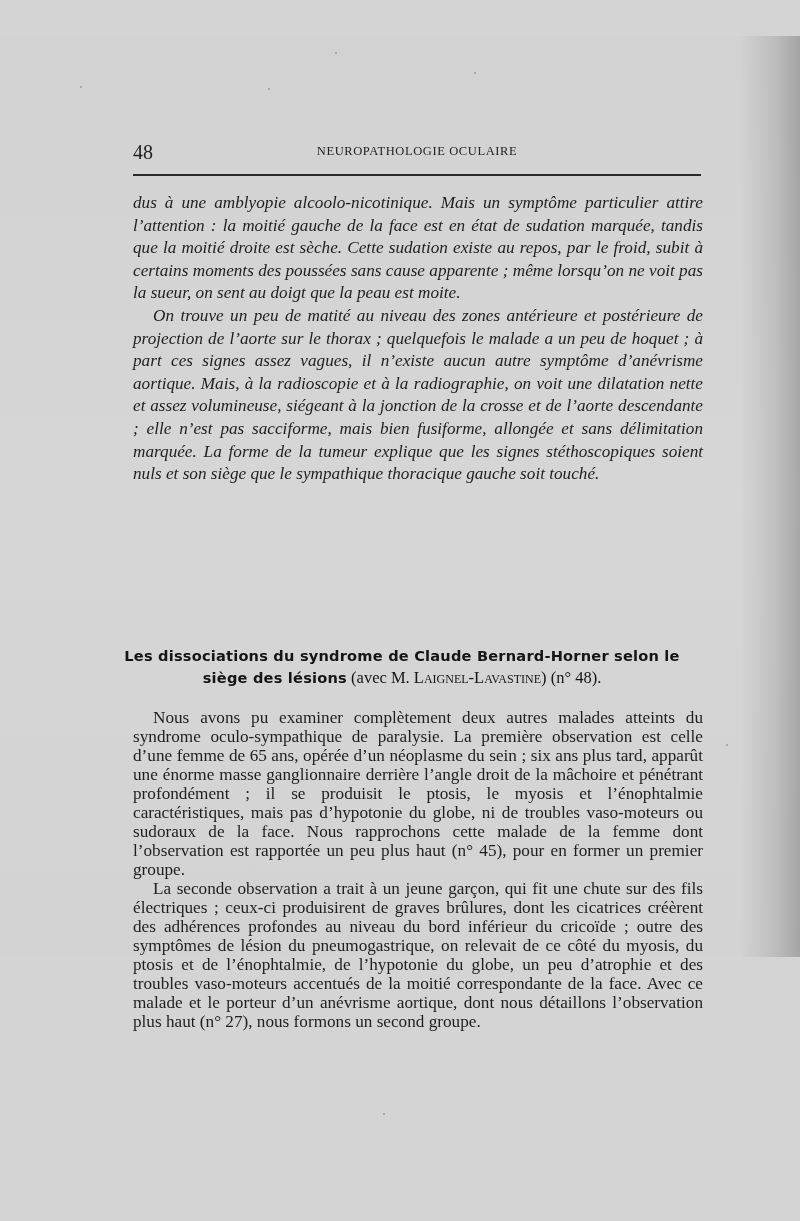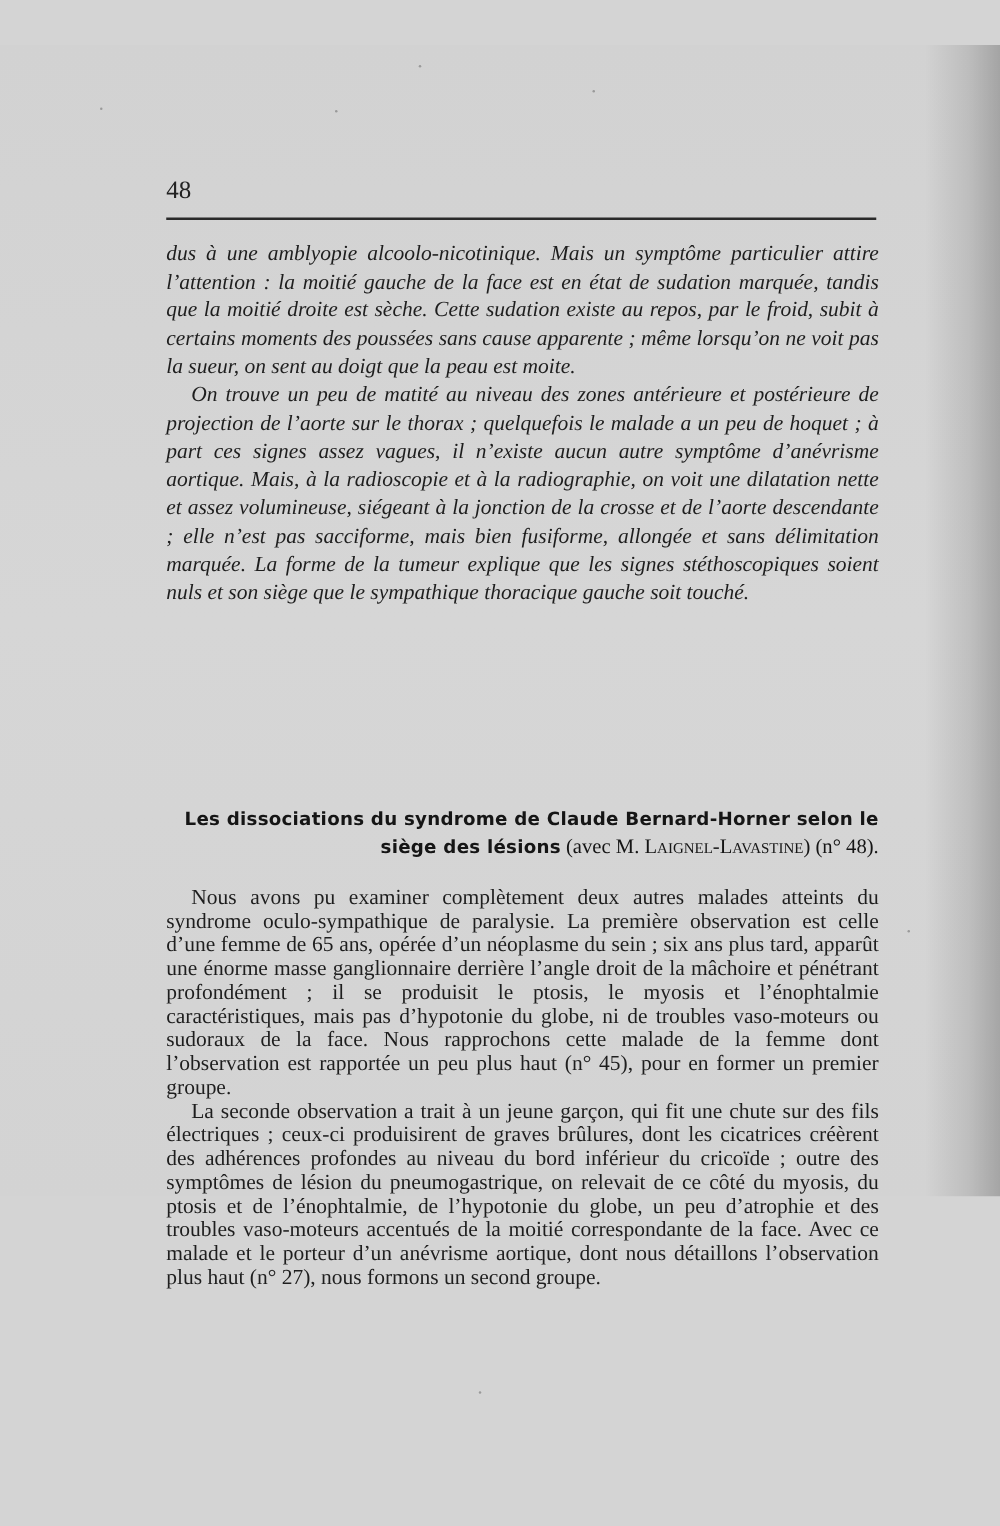--- a/index.html
+++ b/index.html
@@ -73,24 +73,24 @@
   }
   .body-text p {
     margin: 0;
     text-indent: 0;
   }
   .body-text p.indent {
     text-indent: 20px;
   }
   .section-heading {
     position: absolute;
-    left: 133px;
+    left: 117px;
     top: 609px;
     width: 570px;
-    text-align: right;
+    text-align: center;
     font-size: 16.2px;
     line-height: 21px;
     color: #151515;
   }
   .section-heading .bold {
     font-family: "DejaVu Sans", "Liberation Sans", sans-serif;
     font-weight: bold;
     font-size: 14.6px;
     letter-spacing: 0.2px;
   }
@@ -125,20 +125,21 @@
     border-radius: 1px;
   }
 </style>
 </head>
 <body>
 
 <div class="page">
 
   <div class="running-head">
     <span class="page-number">48</span>
+    <div class="running-title">NEUROPATHOLOGIE OCULAIRE</div>
   </div>
   <div class="head-rule"></div>
 
   <div class="body-text">
     <p>dus à une amblyopie alcoolo-nicotinique. Mais un symptôme particulier attire l’attention : la moitié gauche de la face est en état de sudation marquée, tandis que la moitié droite est sèche. Cette sudation existe au repos, par le froid, subit à certains moments des poussées sans cause apparente ; même lorsqu’on ne voit pas la sueur, on sent au doigt que la peau est moite.</p>
     <p class="indent">On trouve un peu de matité au niveau des zones antérieure et postérieure de projection de l’aorte sur le thorax ; quelquefois le malade a un peu de hoquet ; à part ces signes assez vagues, il n’existe aucun autre symptôme d’anévrisme aortique. Mais, à la radioscopie et à la radiographie, on voit une dilatation nette et assez volumineuse, siégeant à la jonction de la crosse et de l’aorte descendante ; elle n’est pas sacciforme, mais bien fusiforme, allongée et sans délimitation marquée. La forme de la tumeur explique que les signes stéthoscopiques soient nuls et son siège que le sympathique thoracique gauche soit touché.</p>
   </div>
 
   <div class="section-heading">
     <span class="bold">Les dissociations du syndrome de Claude Bernard-Horner selon le siège des lésions</span><span class="paren"> (avec M. </span><span class="paren smallcaps">Laignel-Lavastine</span><span class="paren">) (n° 48).</span>

